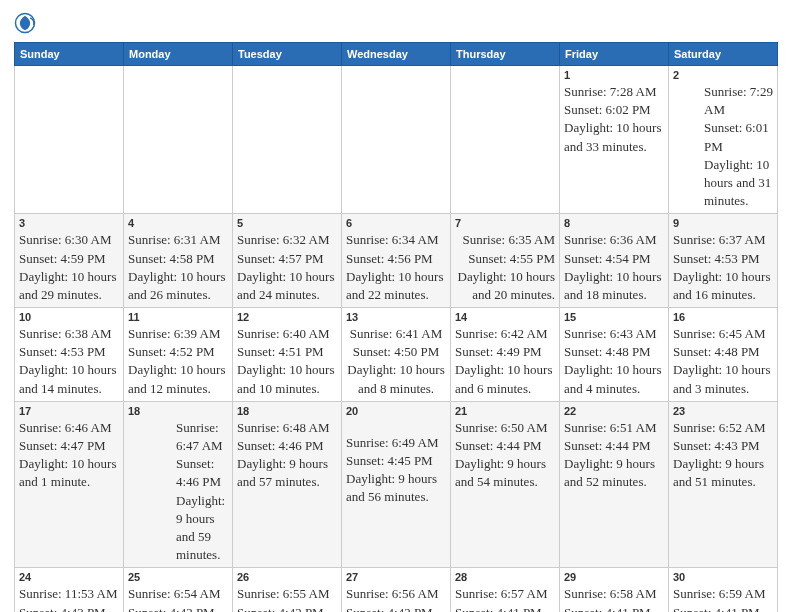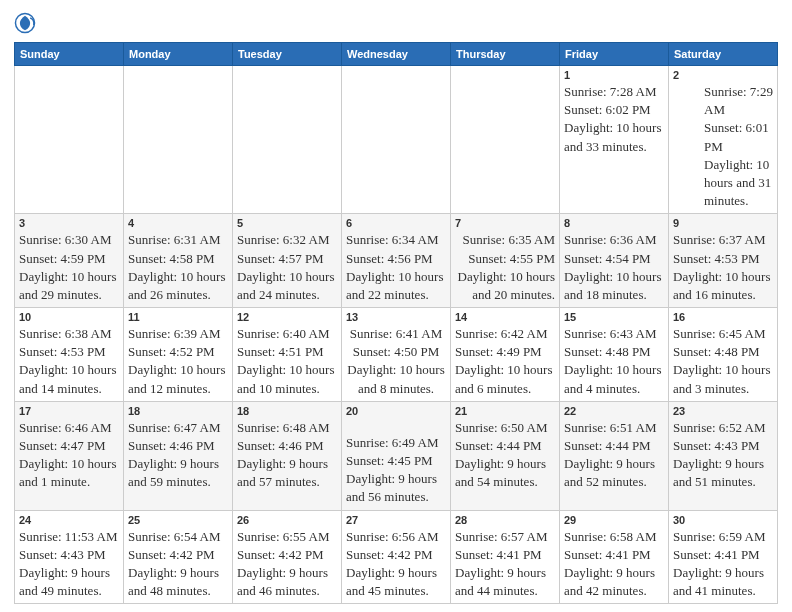--- a/index.html
+++ b/index.html
@@ -238,21 +238,21 @@
         </tr>
         <tr>
           <td>
             <span class="day-num">17</span>
             <div class="day-info" style="white-space: pre-line;">Sunrise: 6:46 AM
 Sunset: 4:47 PM
 Daylight: 10 hours and 1 minute.</div>
           </td>
           <td>
             <span class="day-num">18</span>
-            <div class="day-info" style="white-space: pre-line;">Sunrise: 6:47 AM
+            <div class="day-info" style="white-space: pre-line; margin-left: 48px;">Sunrise: 6:47 AM
 Sunset: 4:46 PM
 Daylight: 9 hours and 59 minutes.</div>
           </td>
           <td>
             <span class="day-num">18</span>
             <div class="day-info" style="white-space: pre-line;">Sunrise: 6:48 AM
 Sunset: 4:46 PM
 Daylight: 9 hours and 57 minutes.</div>
           </td>
           <td>

